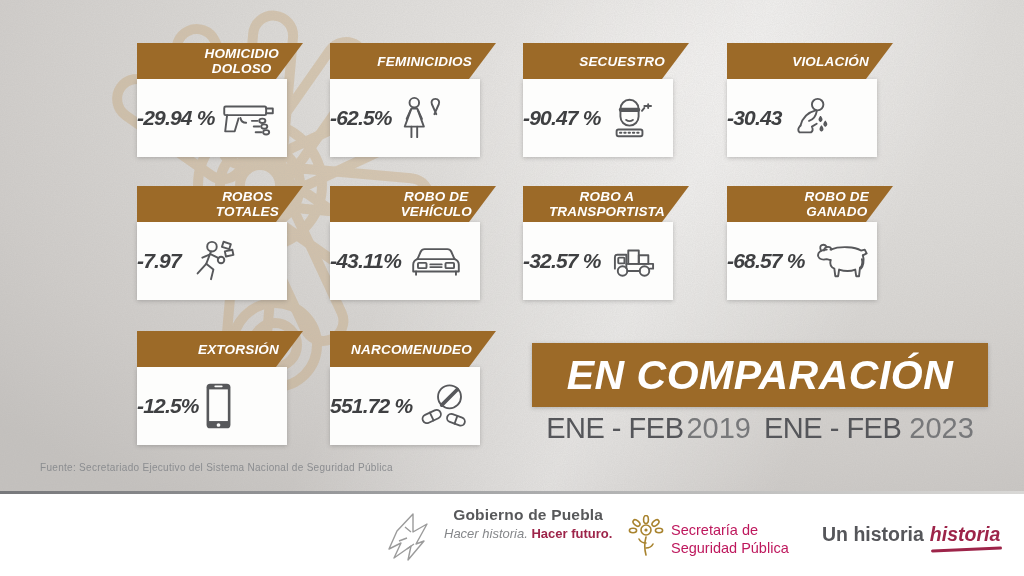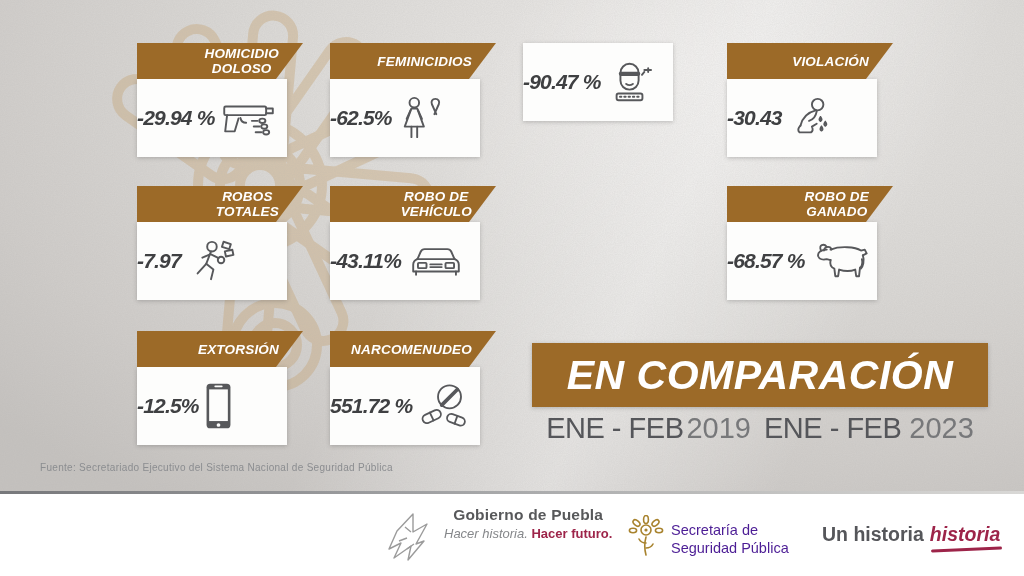--- a/index.html
+++ b/index.html
@@ -59,21 +59,21 @@
   .divider{position:absolute;z-index:3;left:0;top:491px;width:1024px;height:3px;
     background:linear-gradient(90deg,#77787b,#9fa0a2 40%,#c2c2c1 75%,#d9d8d6);}
   .footer{position:absolute;z-index:3;left:0;top:494px;width:1024px;height:82px;background:#ffffff;}
   .puebla-logo{position:absolute;left:383px;top:17px;}
   .puebla-text{position:absolute;left:444px;top:12px;text-align:center;}
   .puebla-name{font-size:15.5px;font-weight:bold;color:#57585a;letter-spacing:.2px;}
   .puebla-tagline{font-size:13px;margin-top:2px;}
   .tag-reg{font-style:italic;color:#85878a;}
   .tag-bold{font-weight:bold;color:#9d2449;margin-top:31px;}
   .ssp-logo{position:absolute;left:627px;top:21px;}
-  .ssp-text{position:absolute;left:671px;top:27px;font-size:14.5px;line-height:18px;color:#4c1d95;}
+  .ssp-text{position:absolute;left:671px;top:27px;font-size:14.5px;line-height:18px;color:#be185d;}
   .slogan{position:absolute;left:822px;top:29px;font-size:19.5px;font-weight:bold;color:#55565a;white-space:nowrap;}
   .slogan .presente{position:relative;font-style:italic;color:#9d2449;margin-left:6px;display:inline-block;}
   .presente .swoosh{position:absolute;left:1px;right:-2px;bottom:-4px;height:2.5px;background:#9d2449;border-radius:2px;transform:rotate(-2.5deg);}
 </style>
 </head>
 <body>
 
 <div id="stage">
 
   <svg class="bg-pattern" width="560" height="470" viewBox="0 0 560 470">
@@ -157,20 +157,23 @@
           <path d="M13 13 h6 l7 19 h-20 z"></path>
           <path d="M12 15 l-4 9 M20 15 l4 9"></path>
           <path d="M13 32 v11 M19 32 v11"></path>
           <path d="M38 3 c-3.2 0 -4.8 3 -3.6 5.6 L39 19 M38 3 c3.2 0 4.8 3 3.6 5.6 L37 19"></path>
         </svg>
       </span>
     </div>
   </div>
 
   <div class="card" style="left:523px;top:43px">
+    <div class="card-banner">
+      <div class="card-title">SECUESTRO</div>
+    </div>
     <div class="card-body">
       <div class="card-value">-90.47 %</div>
       <span class="card-icon">
         <svg width="46" height="44" viewBox="0 0 46 46">
           <rect x="13" y="4" width="19" height="27" rx="9.5"></rect>
           <path d="M13.5 14.5 h18" stroke-width="4.5"></path>
           <path d="M19 25 q3.5 2.5 7 0"></path>
           <rect x="9" y="35" width="27" height="7" rx="2"></rect>
           <path d="M12.5 38.5 h20" stroke-dasharray="1.5 3"></path>
           <path d="M38 10.5 h7 M42 8.5 v4 M38 12.5 l-2.5 3"></path>
@@ -234,20 +237,41 @@
           <path d="M9 18 h40"></path>
           <rect x="10" y="22" width="9" height="5.5" rx="1"></rect>
           <rect x="39" y="22" width="9" height="5.5" rx="1"></rect>
           <path d="M23 23.6 h12 M23 26.4 h12"></path>
           <path d="M8 31 v3.5 M50 31 v3.5"></path>
         </svg>
       </span>
     </div>
   </div>
 
+  <div class="card" style="left:523px;top:186px">
+    <div class="card-banner">
+      <div class="card-title">ROBO A
+TRANSPORTISTA</div>
+    </div>
+    <div class="card-body">
+      <div class="card-value">-32.57 %</div>
+      <span class="card-icon">
+        <svg width="54" height="42" viewBox="0 0 54 44">
+          <path d="M7 30 v-12 c0 -1.5 1 -2.5 2.5 -2.5 h9.5 v14"></path>
+          <rect x="10.5" y="18.5" width="6.5" height="6" rx="1"></rect>
+          <path d="M19 25 h28 v5 h-3.5"></path>
+          <rect x="21" y="11" width="11" height="14"></rect>
+          <rect x="32" y="16" width="10" height="9"></rect>
+          <circle cx="15" cy="32.5" r="5"></circle>
+          <circle cx="38" cy="32.5" r="5"></circle>
+          <path d="M20 32.5 h13"></path>
+        </svg>
+      </span>
+    </div>
+  </div>
 
   <div class="card" style="left:727px;top:186px">
     <div class="card-banner">
       <div class="card-title">ROBO DE
 GANADO</div>
     </div>
     <div class="card-body">
       <div class="card-value">-68.57 %</div>
       <span class="card-icon">
         <svg width="60" height="38" viewBox="0 0 62 40">

